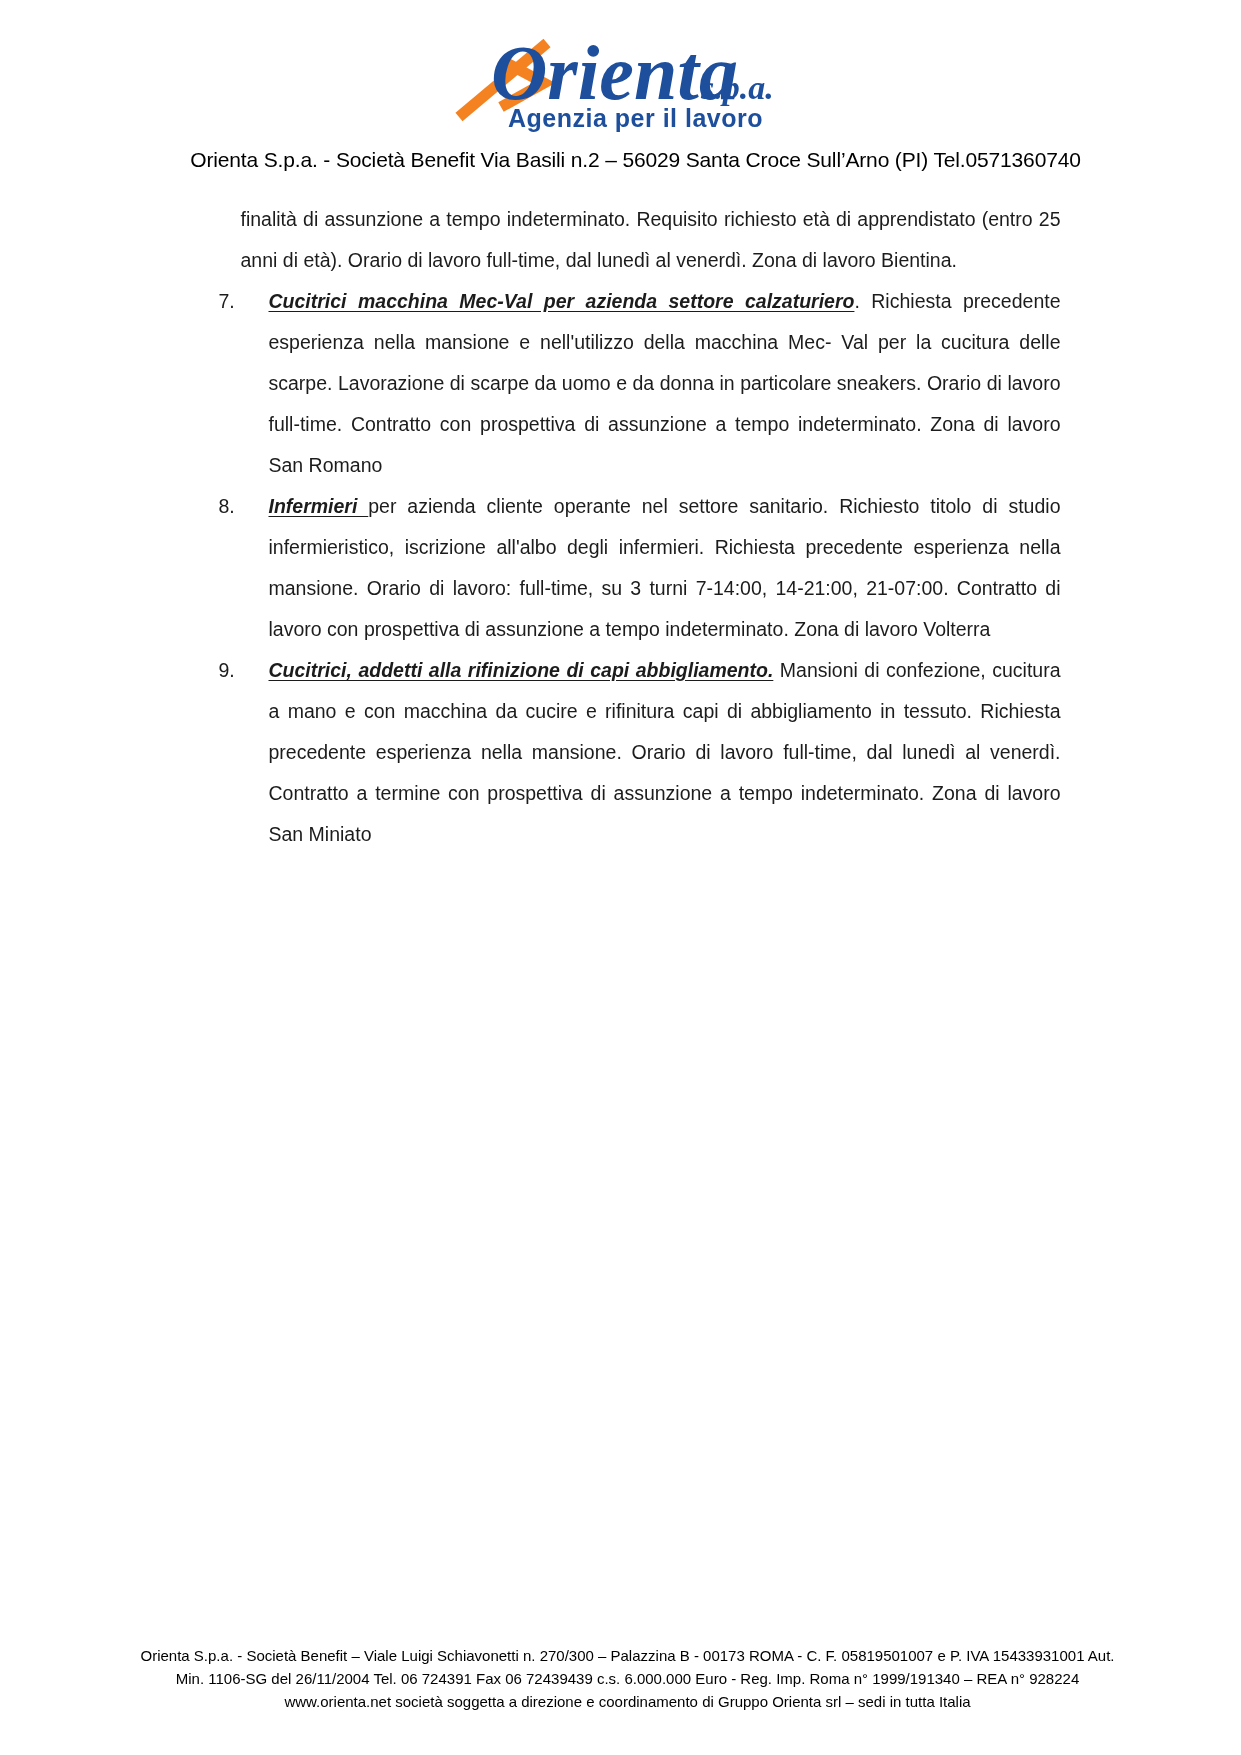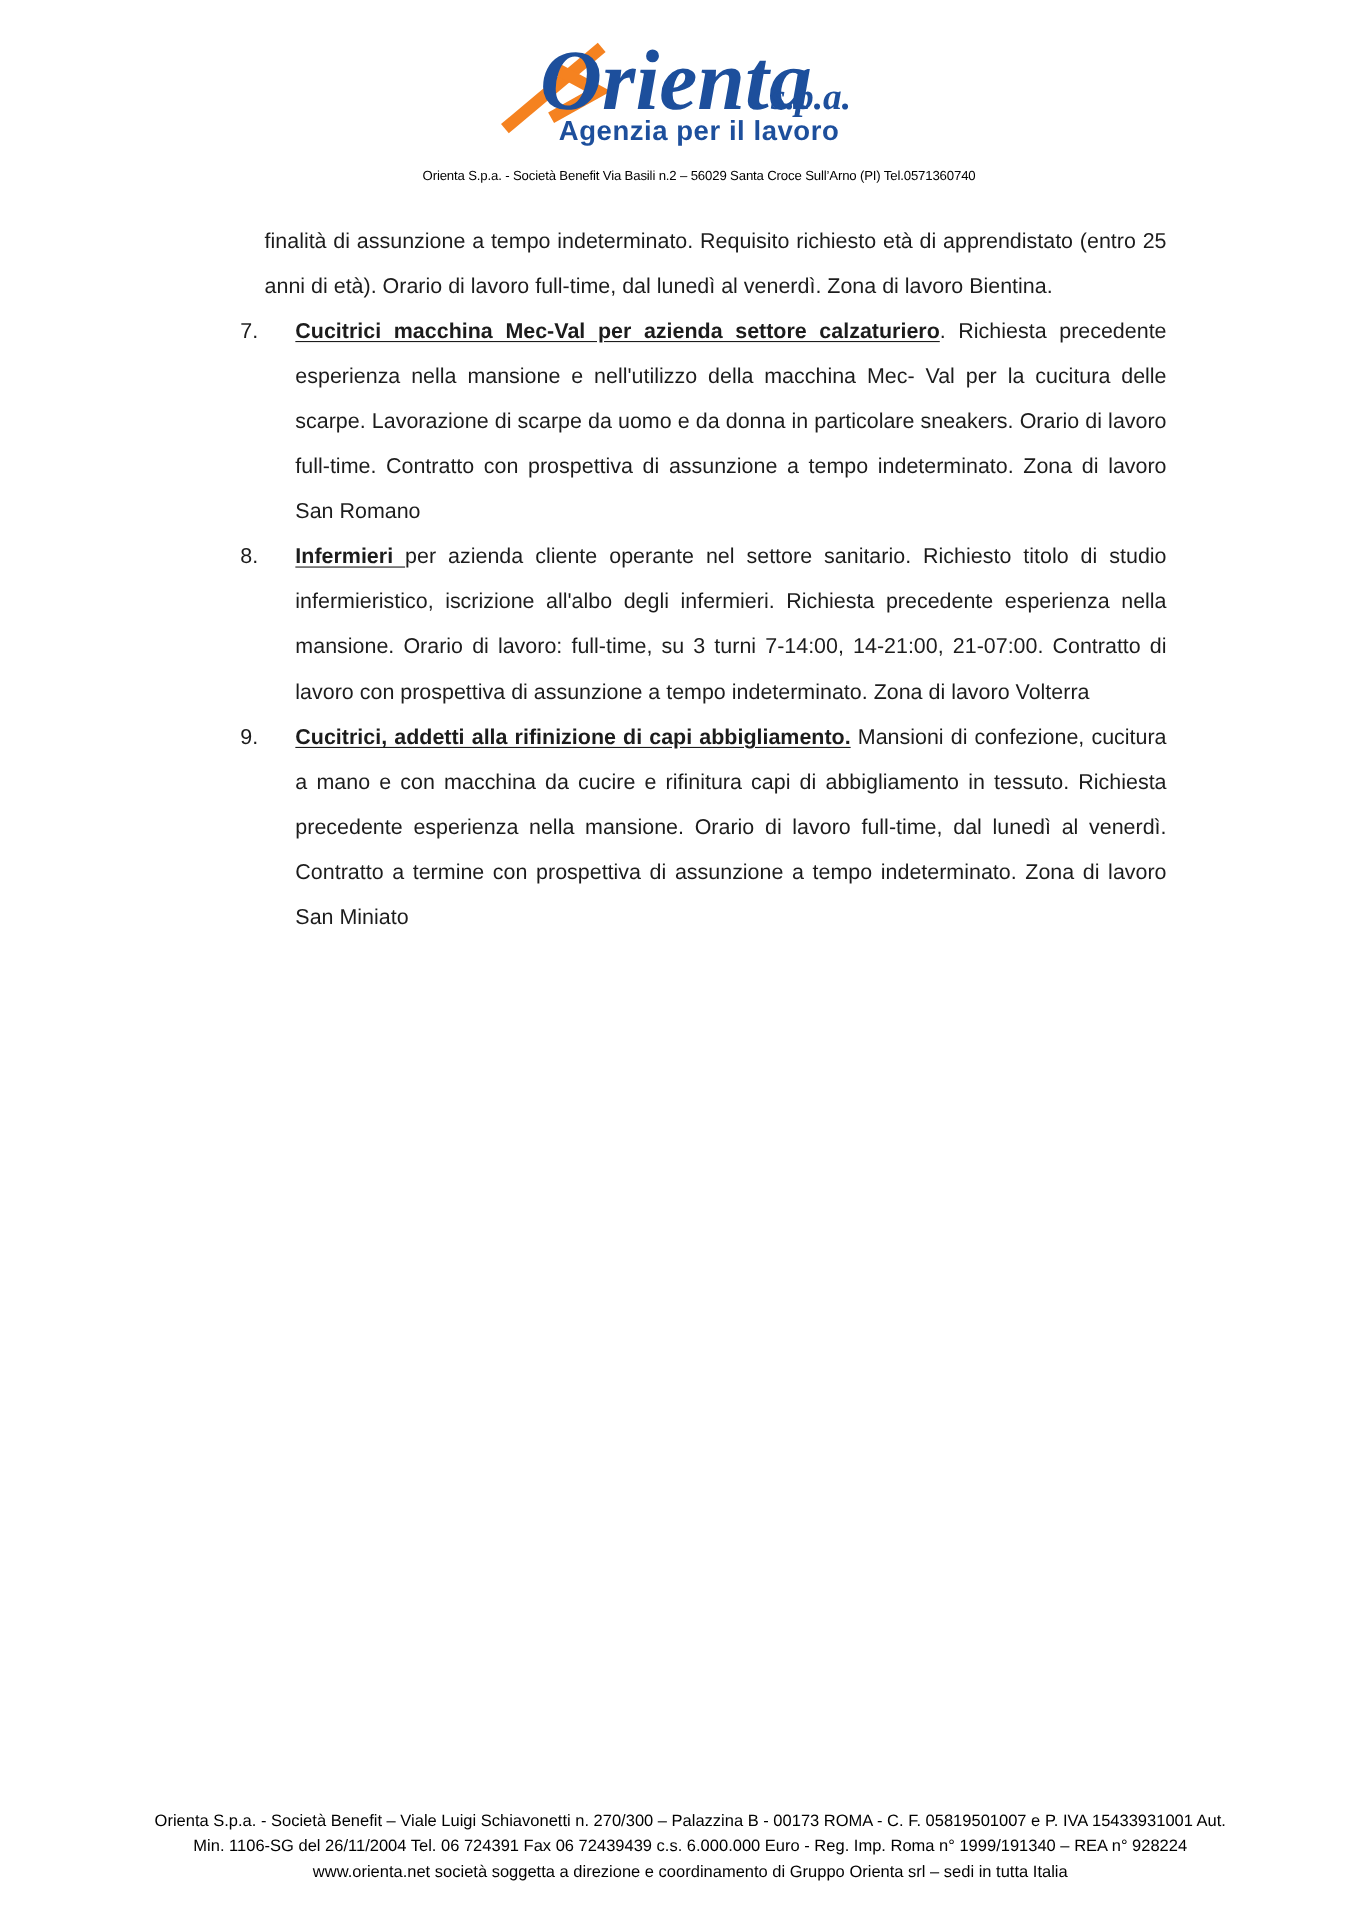--- a/index.html
+++ b/index.html
@@ -37,21 +37,21 @@
   .logo {
     position: relative;
     width: 340px;
     height: 112px;
   }
   .logo svg { display: block; }
 
   
   .header-address {
     text-align: center;
-    font-size: 12px;
+    font-size: 21px;
     line-height: 26px;
     color: #000;
     margin-top: 14px;
     letter-spacing: -0.15px;
     padding-left: 30px;
   }
   .header-address div { white-space: nowrap; }
 
   
   .content {
@@ -96,20 +96,21 @@
     width: 36px;
     text-align: left;
     font-size: 19.5px;
     line-height: 41px;
     color: #1c1c1c;
   }
   .lead {
     font-weight: bold;
     text-decoration: underline;
     text-underline-offset: 3px;
+    font-style: italic;
   }
   li .body-text { }
 
   
   .footer {
     position: absolute;
     left: 0;
     right: 0;
     bottom: 42px;
     text-align: center;

